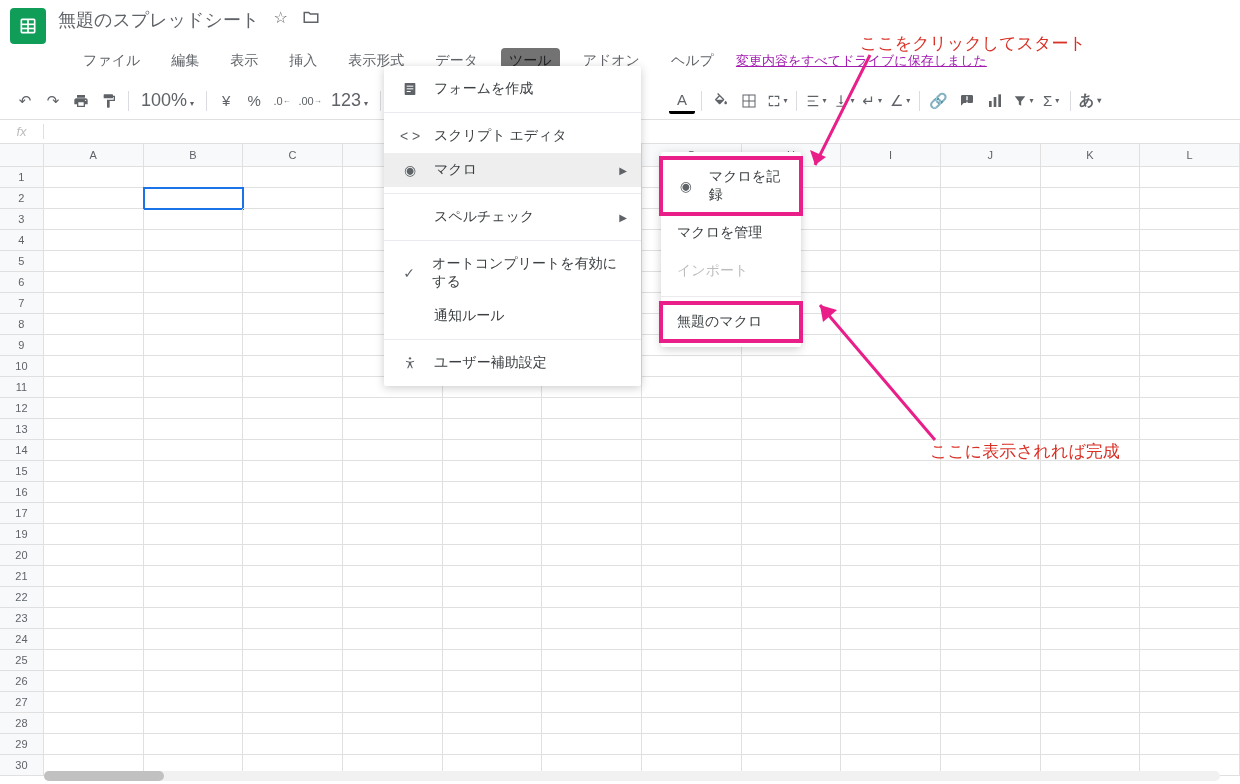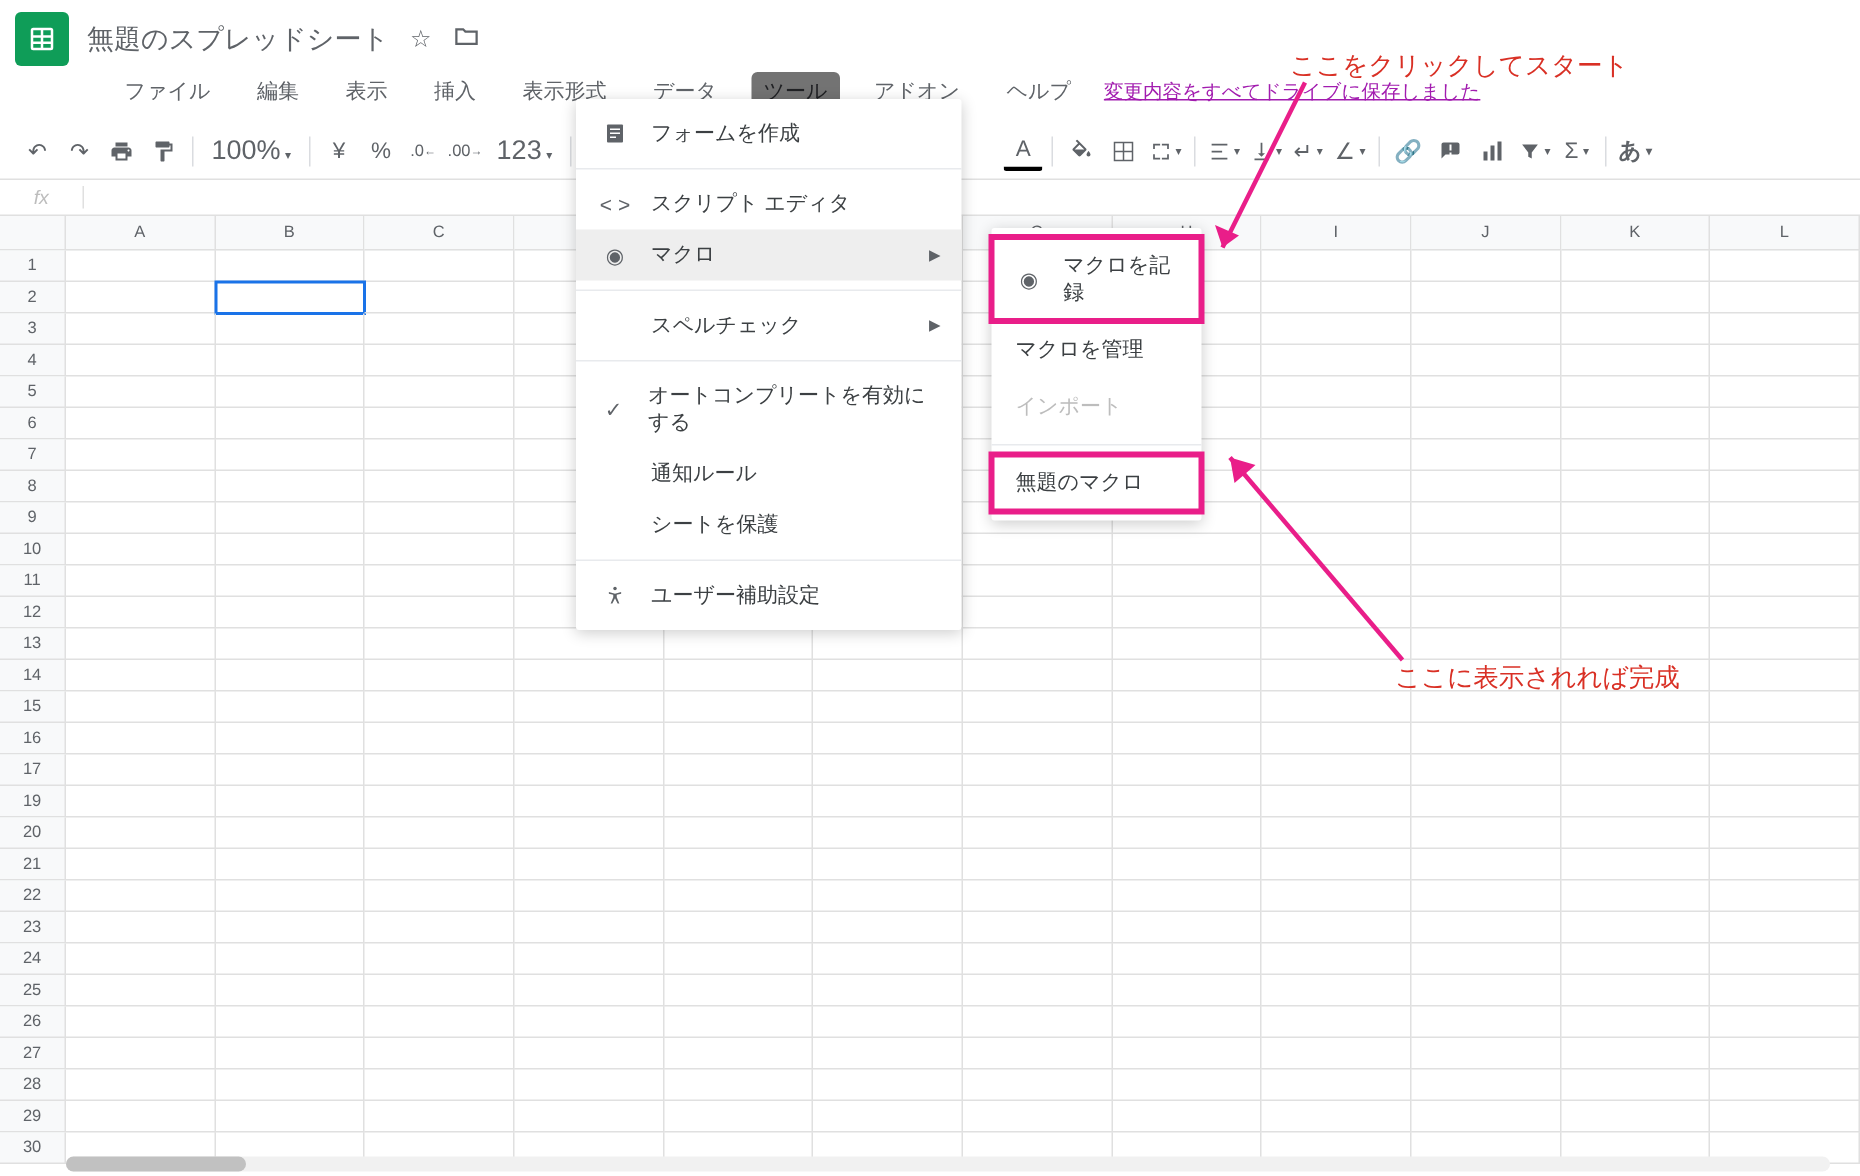--- a/index.html
+++ b/index.html
@@ -1,40 +1,40 @@
 <!DOCTYPE html>
 <html><head>
 <meta charset="utf-8">
 <style>
 * { margin: 0; padding: 0; box-sizing: border-box; font-family: Arial, "Hiragino Sans", "Meiryo", sans-serif; }
 body { background: #fff; width: 1240px; height: 784px; overflow: hidden; position: relative; }
 
 
-.header { display: flex; align-items: center; padding: 8px 10px 2px; }
+.header { display: flex; padding: 8px 10px 2px; }
 .logo { width: 36px; height: 36px; background: #0f9d58; border-radius: 4px; display: flex; align-items: center; justify-content: center; margin-right: 12px; }
 .logo svg { width: 20px; height: 20px; }
 .title { font-size: 18px; color: #5f6368; font-weight: 400; }
 .star, .folder { margin-left: 14px; color: #5f6368; cursor: pointer; }
 
 
 .menubar { display: flex; align-items: center; padding: 2px 0 8px 60px; font-size: 14px; color: #5f6368; }
 .menu-item { padding: 4px 8px; cursor: pointer; border-radius: 4px; margin-left: 15px; }
 .menu-item.active { background: #737373; color: #202124; }
 .save-status { margin-left: 14px; font-size: 13px; text-decoration: underline; color: #a21caf; cursor: pointer; }
 
 
 .toolbar { display: flex; align-items: center; padding: 4px 12px; border-bottom: 1px solid #e0e0e0; height: 38px; gap: 2px; }
 .tb-btn { width: 26px; height: 26px; display: flex; align-items: center; justify-content: center; color: #5f6368; cursor: pointer; border-radius: 2px; font-size: 15px; }
 .tb-sep { width: 1px; height: 20px; background: #dadce0; margin: 0 4px; }
 .tb-text { font-size: 18px; color: #5f6368; padding: 0 6px; cursor: pointer; }
 .tb-dd::after { content: "▾"; font-size: 8px; margin-left: 3px; color: #5f6368; }
 
 
 .formula-bar { display: flex; align-items: center; border-bottom: 1px solid #e0e0e0; height: 24px; }
-.fx { width: 56px; text-align: center; font-style: italic; color: #bdbdbd; font-size: 13px; border-right: 1px solid #e0e0e0; }
+.fx { width: 44px; text-align: center; font-style: italic; color: #bdbdbd; font-size: 13px; border-right: 1px solid #e0e0e0; }
 
 
 .grid { position: relative; }
 .col-headers { display: flex; height: 23px; }
 .corner { width: 44px; border-right: 1px solid #e0e0e0; border-bottom: 1px solid #e0e0e0; background: #f8f9fa; }
 .col-h { width: 100px; border-right: 1px solid #e0e0e0; border-bottom: 1px solid #e0e0e0; background: #f8f9fa; text-align: center; font-size: 11px; color: #5f6368; line-height: 23px; }
 .rows { }
 .row { display: flex; height: 21px; }
 .row-h { width: 44px; border-right: 1px solid #e0e0e0; border-bottom: 1px solid #e0e0e0; background: #f8f9fa; text-align: center; font-size: 11px; color: #5f6368; line-height: 21px; }
 .cell { width: 100px; border-right: 1px solid #e0e0e0; border-bottom: 1px solid #e0e0e0; }
@@ -668,24 +668,20 @@
   </div>
   <div class="dd-sep"></div>
   <div class="dd-item">
     <span class="dd-icon">✓</span>
     <span>オートコンプリートを有効にする</span>
   </div>
   <div class="dd-item">
     <span class="dd-icon"></span>
     <span>通知ルール</span>
   </div>
-  <div class="dd-item">
-    <span class="dd-icon"></span>
-    <span>シートを保護</span>
-  </div>
   <div class="dd-sep"></div>
   <div class="dd-item">
     <span class="dd-icon">
         <svg width="14" height="14" viewBox="0 0 24 24" fill="#5f6368">
           <circle cx="12" cy="4" r="2"></circle>
           <path d="M19 8l-7 2-7-2v2l5 1v3l-3 7h2l3-6 3 6h2l-3-7v-3l5-1z"></path>
         </svg>
       </span>
     <span>ユーザー補助設定</span>
   </div>

